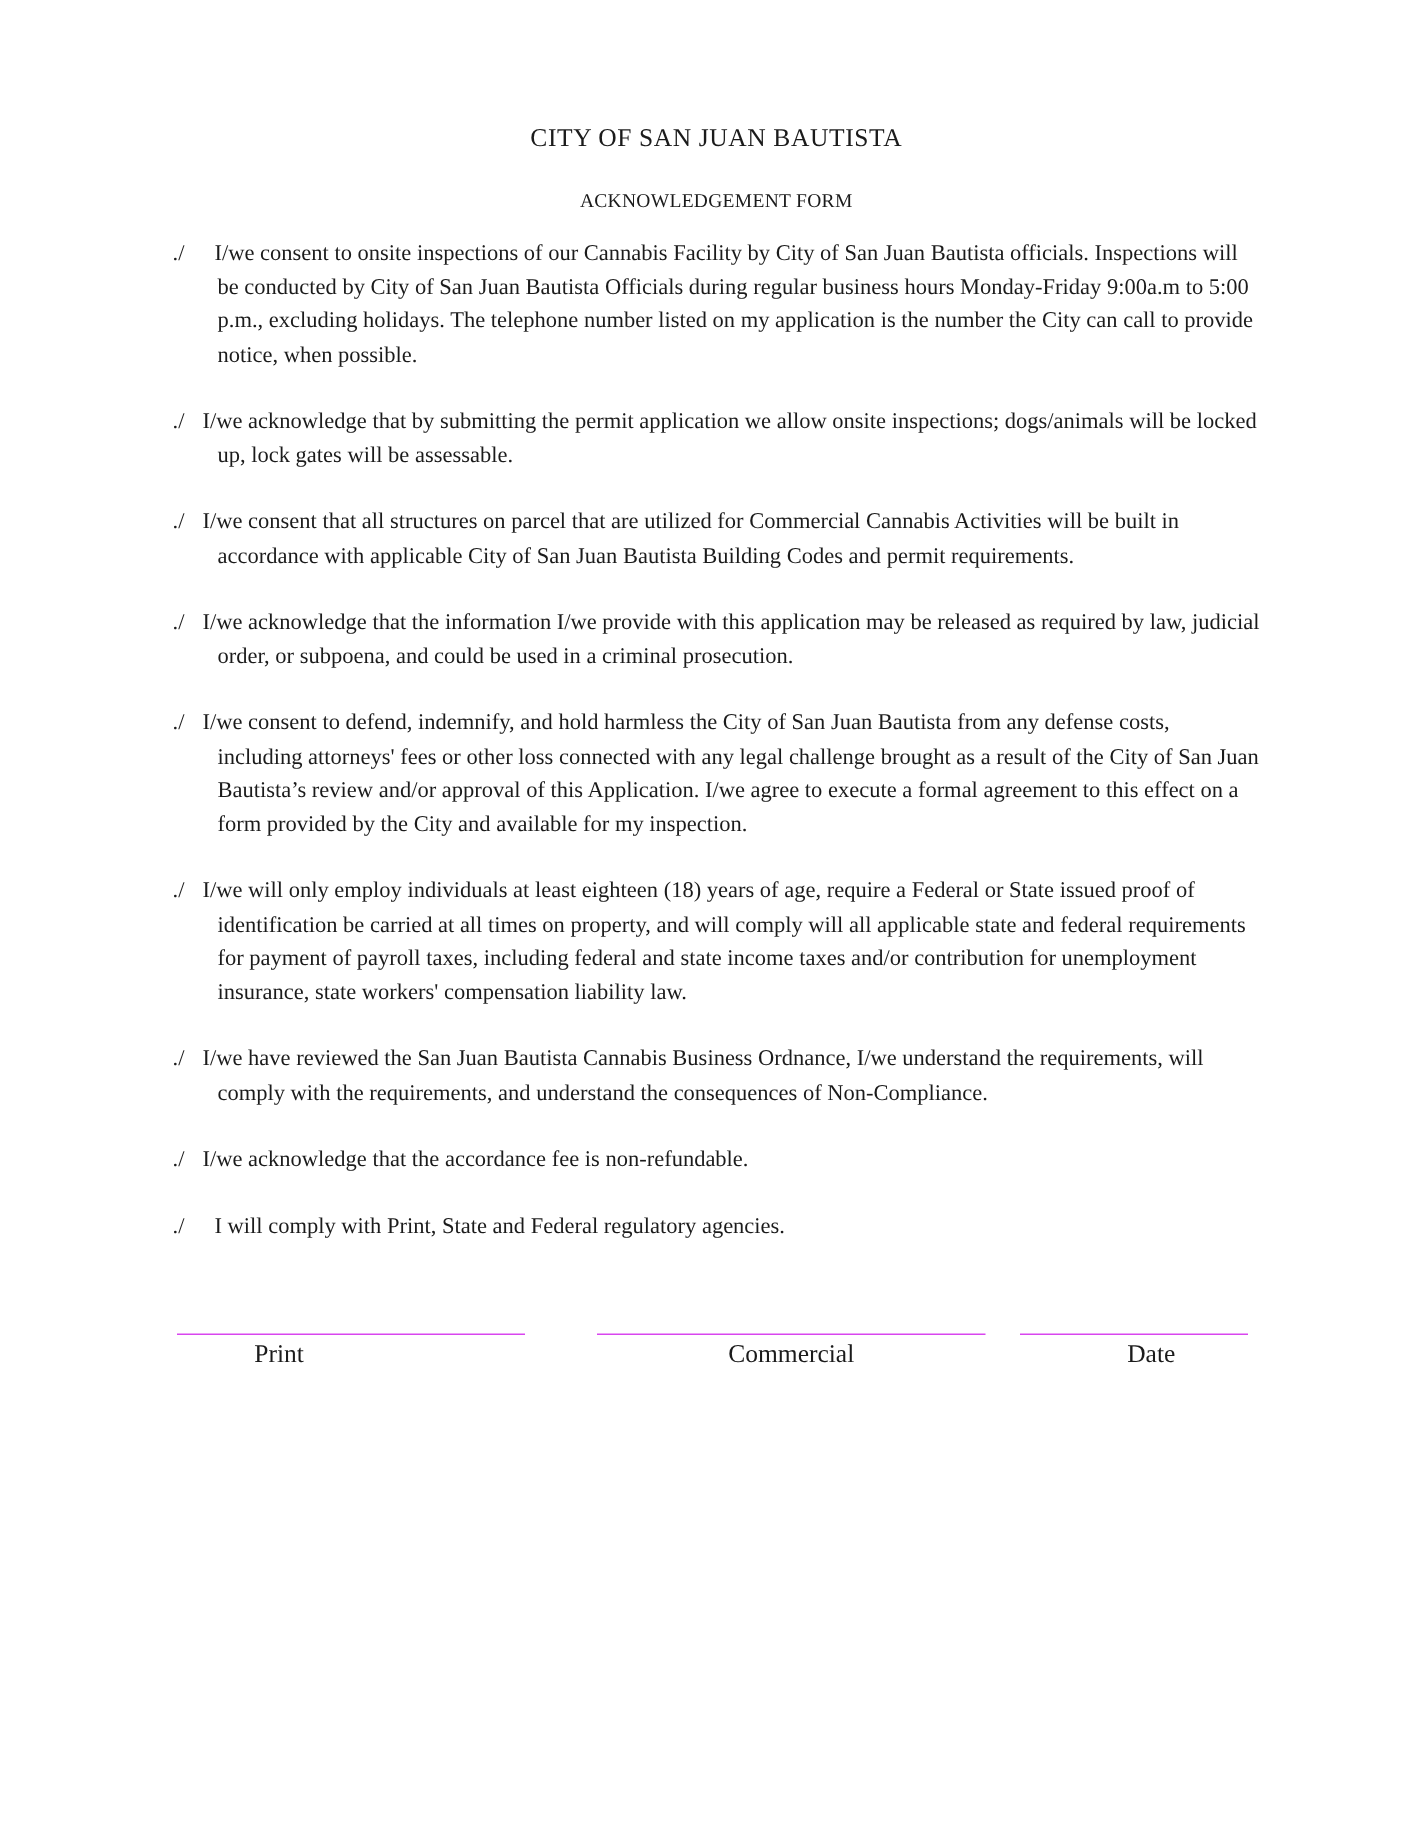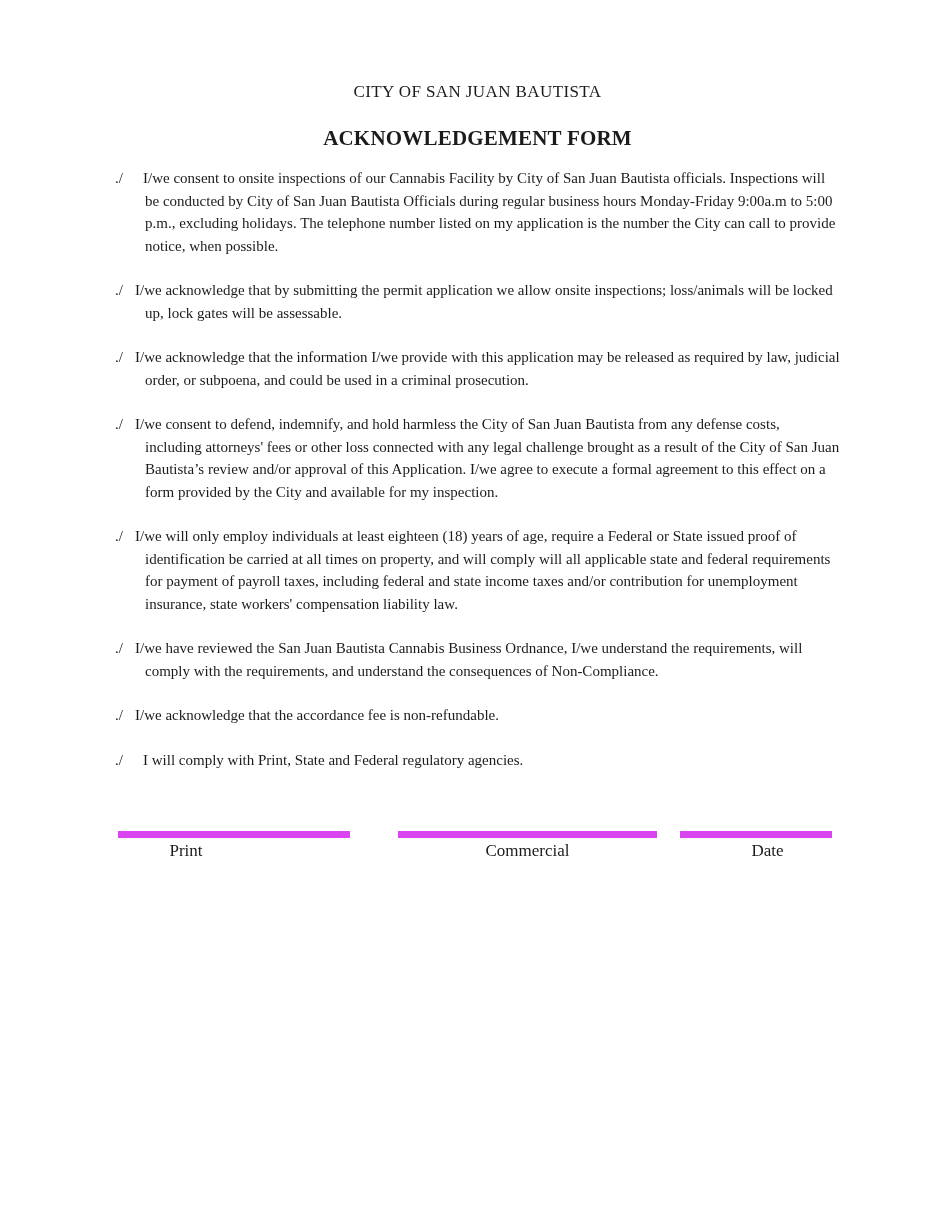--- a/index.html
+++ b/index.html
@@ -22,22 +22,22 @@
   }
   .header {
     text-align: center;
   }
   .doc-title {
     font-size: 17px;
     letter-spacing: 0.4px;
     margin: 0 0 24px 0;
   }
   .form-title {
-    font-size: 21px;
-    font-weight: bold;
+    font-size: 13px;
+    font-weight: normal;
     letter-spacing: 0.2px;
     margin: 16px;
   }
   .subtitle {
     font-size: 17px;
     margin: 0 0 16px 0;
   }
   .items {
     margin-top: 8px;
   }
@@ -56,21 +56,21 @@
   }
   .item.wide-marker .marker {
     min-width: 28px;
   }
   .signature-section {
     margin-top: 60px;
     display: flex;
     align-items: flex-start;
   }
   .sig-block {
-    border-top: 7px solid #d946ef;
+    border-top: 1px solid #d946ef;
     padding-top: 3px;
     font-size: 17px;
     text-align: center;
   }
   .sig-print {
     width: 232px;
     margin-left: 3px;
   }
   .sig-print .sig-label { margin-right: 96px; }
   .sig-signature {
@@ -90,22 +90,23 @@
 
   <div class="header">
     <div class="doc-title">CITY OF SAN JUAN BAUTISTA</div>
     <div class="form-title">ACKNOWLEDGEMENT FORM</div>
   </div>
 
   <div class="items">
 
     <p class="item wide-marker"><span class="marker">./</span><span>I/we consent to onsite inspections of our Cannabis Facility by City of San Juan Bautista officials. Inspections will be conducted by City of San Juan Bautista Officials during regular business hours Monday-Friday 9:00a.m to 5:00 p.m., excluding holidays. The telephone number listed on my application is the number the City can call to provide notice, when possible.</span></p>
 
-    <p class="item"><span class="marker">./</span><span>I/we acknowledge that by submitting the permit application we allow onsite inspections; loss/animals will be locked up,  lock gates will be assessable.</span></p>
+    <p class="item"><span class="marker">./</span><span>I/we acknowledge that by submitting the permit application we allow onsite inspections; dogs/animals will be locked up,  lock gates will be assessable.</span></p>
 
+    <p class="item"><span class="marker">./</span><span>I/we consent that all structures on parcel that are utilized for Commercial Cannabis Activities will be built in accordance with applicable City of San Juan Bautista Building Codes and permit requirements.</span></p>
 
     <p class="item"><span class="marker">./</span><span>I/we acknowledge that the information I/we provide with this application may be released as required by law, judicial order, or subpoena, and could be used in a criminal prosecution.</span></p>
 
     <p class="item"><span class="marker">./</span><span>I/we consent to defend, indemnify, and hold harmless the City of San Juan Bautista from any defense costs, including attorneys' fees or other loss connected with any legal challenge brought as a result of the City of San Juan Bautista’s review and/or approval of this Application.  I/we agree to execute a formal agreement to this effect on a form provided by the City and available for my  inspection.</span></p>
 
     <p class="item"><span class="marker">./</span><span>I/we will only employ individuals at least eighteen (18) years of age, require a Federal or State issued proof of identification be carried at all times on property, and will comply will all applicable state and federal requirements for payment of payroll taxes, including federal and state income taxes and/or contribution for unemployment insurance, state workers' compensation liability  law.</span></p>
 
     <p class="item"><span class="marker">./</span><span>I/we have reviewed the San Juan Bautista Cannabis Business Ordnance, I/we understand the requirements, will comply with the requirements, and understand the consequences of Non-Compliance.</span></p>
 
     <p class="item"><span class="marker">./</span><span>I/we acknowledge that the accordance fee is non-refundable.</span></p>

